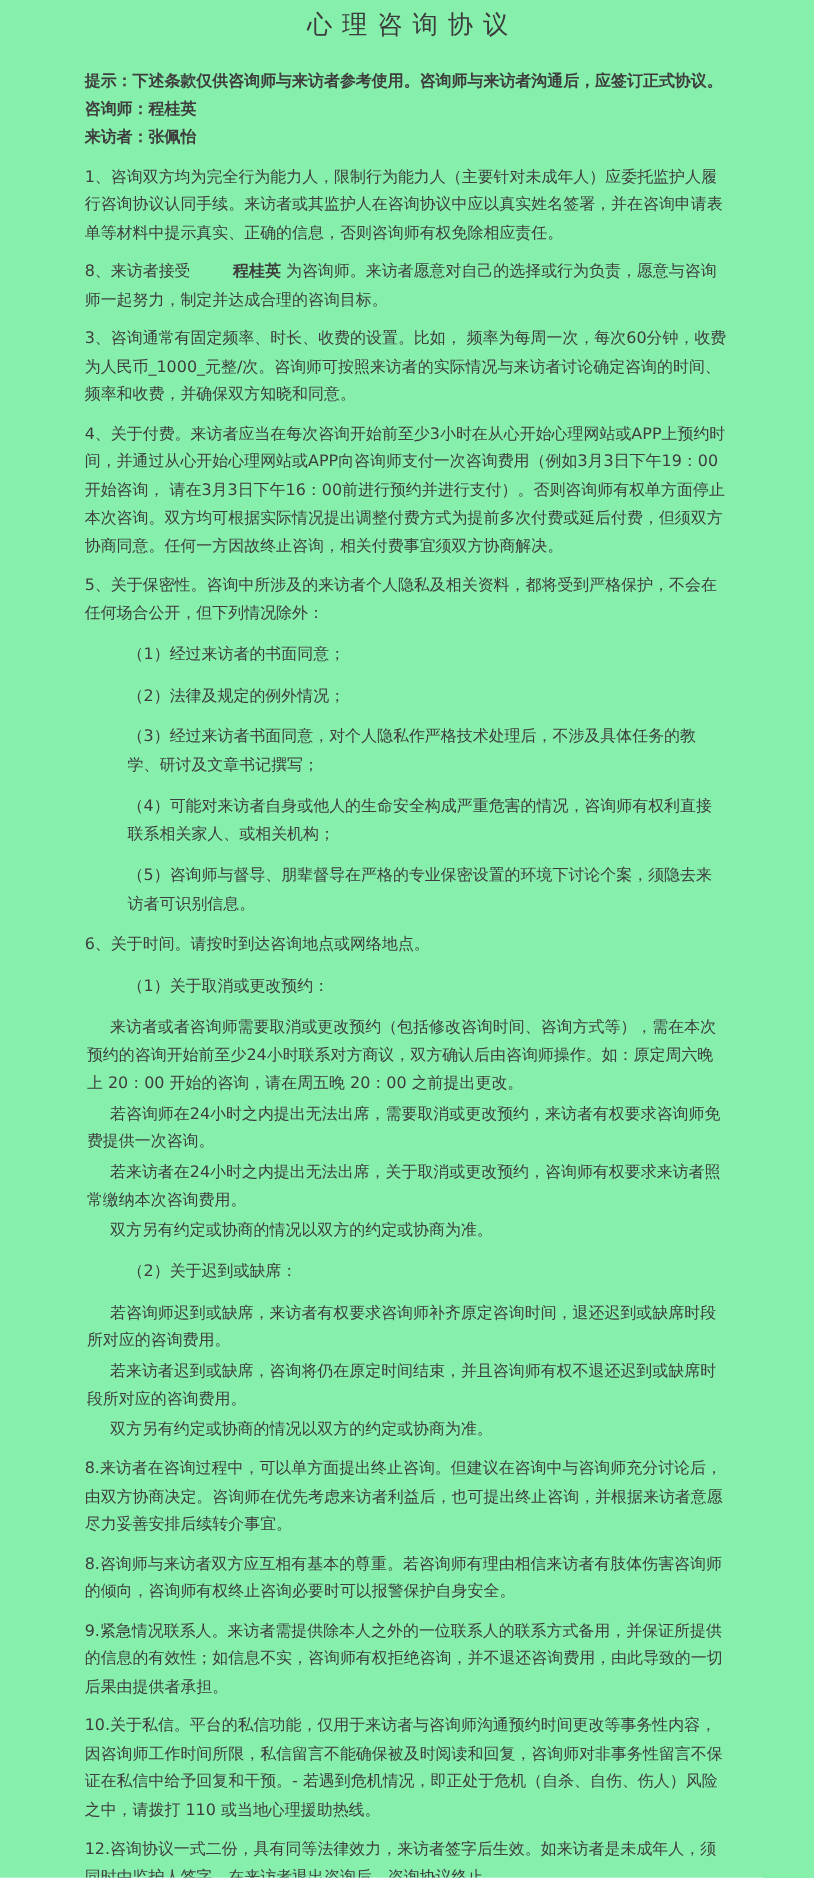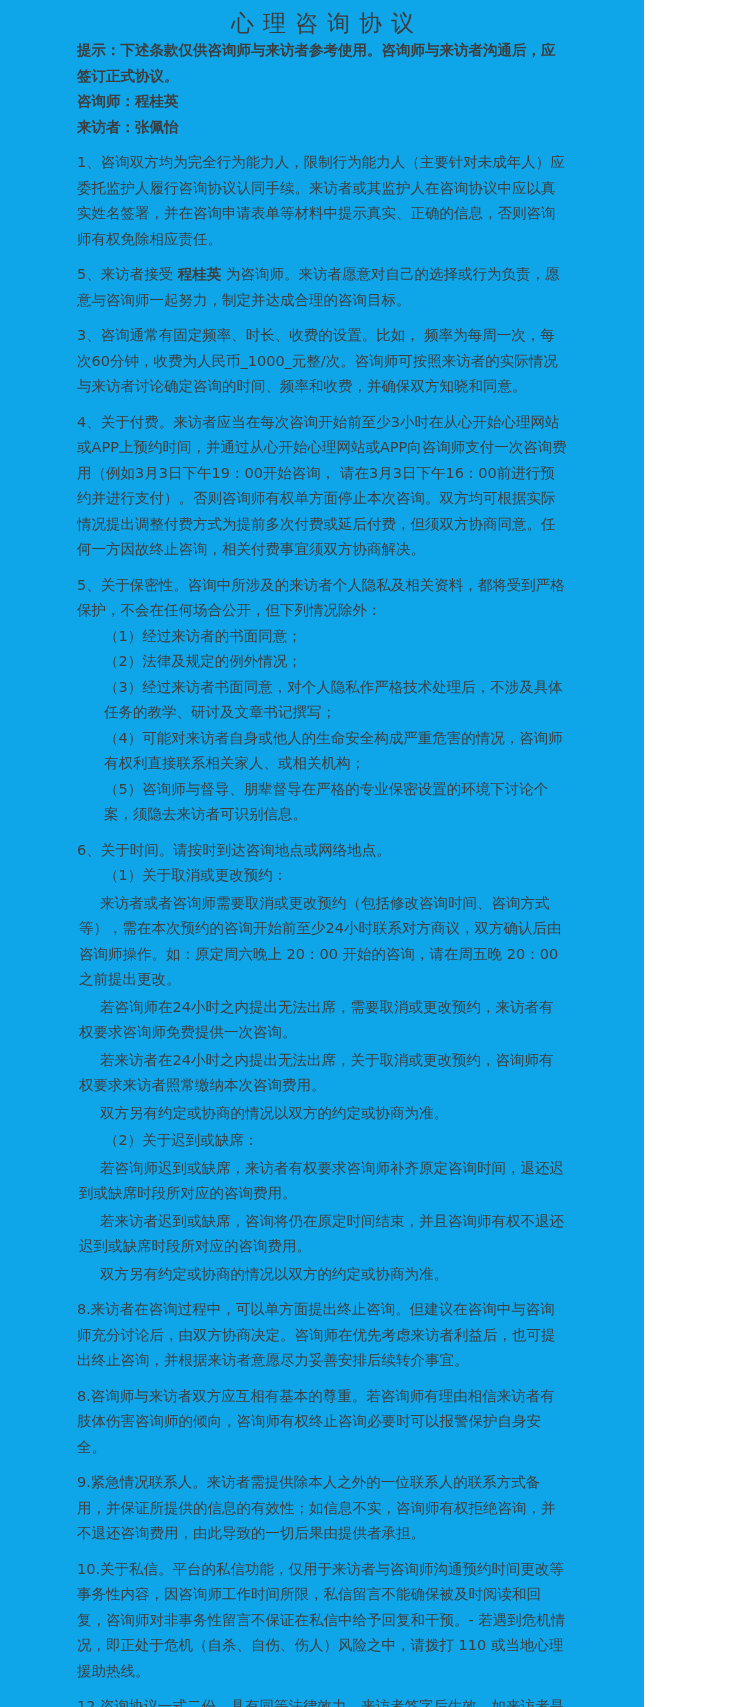--- a/index.html
+++ b/index.html
@@ -1,64 +1,64 @@
 <!DOCTYPE html>
 <html><head>
 <meta charset="utf-8">
 <style>
   html, body { margin: 0; padding: 0; }
   .page {
     position: relative;
-    width: 644px;
+    width: 740px;
     height: 1707px;
-    background: #0ea5e9;
+    background: #86efac;
     overflow: hidden;
     font-family: "DejaVu Sans", "Liberation Sans", sans-serif;
     color: #3e3e3e;
     -webkit-font-smoothing: antialiased;
   }
   .content {
     padding: 6px 76px 0 77px;
     font-size: 14.5px;
     line-height: 25.5px;
   }
   .title {
     text-align: center;
     font-size: 23px;
     font-weight: 400;
     letter-spacing: 9px;
     text-indent: 9px;
     color: #3c3c3c;
     line-height: 30px;
     margin: 2px 0 0 0;
   }
-  .notice { font-weight: bold; }
+  .notice { font-weight: bold; margin-top: 24px; }
   .party  { font-weight: bold; }
   .c-para   { margin: 10px 0 0 0; }
-  .c-sub    { margin: 0; padding-left: 27px; }
+  .c-sub    { margin: 12px; padding-left: 27px; }
   .c-indent { margin: 2px; text-indent: 21px; }
-  .bold-name { font-weight: bold; }
+  .bold-name { font-weight: bold; margin-left: 34px; }
 </style>
 </head>
 <body>
 
 <div class="page">
   <div class="content">
 
     <div class="title">心理咨询协议</div>
 
     <div class="notice">提示：下述条款仅供咨询师与来访者参考使用。咨询师与来访者沟通后，应签订正式协议。</div>
 
     <div class="party">咨询师：程桂英</div>
 
     <div class="party">来访者：张佩怡</div>
 
     <div id="clauses">
         <div class="c-para">1、咨询双方均为完全行为能力人，限制行为能力人（主要针对未成年人）应委托监护人履行咨询协议认同手续。来访者或其监护人在咨询协议中应以真实姓名签署，并在咨询申请表单等材料中提示真实、正确的信息，否则咨询师有权免除相应责任。</div>
-        <div class="c-para"><span>5、来访者接受 </span><span class="bold-name">程桂英</span><span> 为咨询师。来访者愿意对自己的选择或行为负责，愿意与咨询师一起努力，制定并达成合理的咨询目标。</span></div>
+        <div class="c-para"><span>8、来访者接受 </span><span class="bold-name">程桂英</span><span> 为咨询师。来访者愿意对自己的选择或行为负责，愿意与咨询师一起努力，制定并达成合理的咨询目标。</span></div>
         <div class="c-para">3、咨询通常有固定频率、时长、收费的设置。比如， 频率为每周一次，每次60分钟，收费为人民币_1000_元整/次。咨询师可按照来访者的实际情况与来访者讨论确定咨询的时间、频率和收费，并确保双方知晓和同意。</div>
         <div class="c-para">4、关于付费。来访者应当在每次咨询开始前至少3小时在从心开始心理网站或APP上预约时间，并通过从心开始心理网站或APP向咨询师支付一次咨询费用（例如3月3日下午19：00开始咨询， 请在3月3日下午16：00前进行预约并进行支付）。否则咨询师有权单方面停止本次咨询。双方均可根据实际情况提出调整付费方式为提前多次付费或延后付费，但须双方协商同意。任何一方因故终止咨询，相关付费事宜须双方协商解决。</div>
         <div class="c-para">5、关于保密性。咨询中所涉及的来访者个人隐私及相关资料，都将受到严格保护，不会在任何场合公开，但下列情况除外：</div>
         <div class="c-sub">（1）经过来访者的书面同意；</div>
         <div class="c-sub">（2）法律及规定的例外情况；</div>
         <div class="c-sub">（3）经过来访者书面同意，对个人隐私作严格技术处理后，不涉及具体任务的教学、研讨及文章书记撰写；</div>
         <div class="c-sub">（4）可能对来访者自身或他人的生命安全构成严重危害的情况，咨询师有权利直接联系相关家人、或相关机构；</div>
         <div class="c-sub">（5）咨询师与督导、朋辈督导在严格的专业保密设置的环境下讨论个案，须隐去来访者可识别信息。</div>
         <div class="c-para">6、关于时间。请按时到达咨询地点或网络地点。</div>
         <div class="c-sub">（1）关于取消或更改预约：</div>

